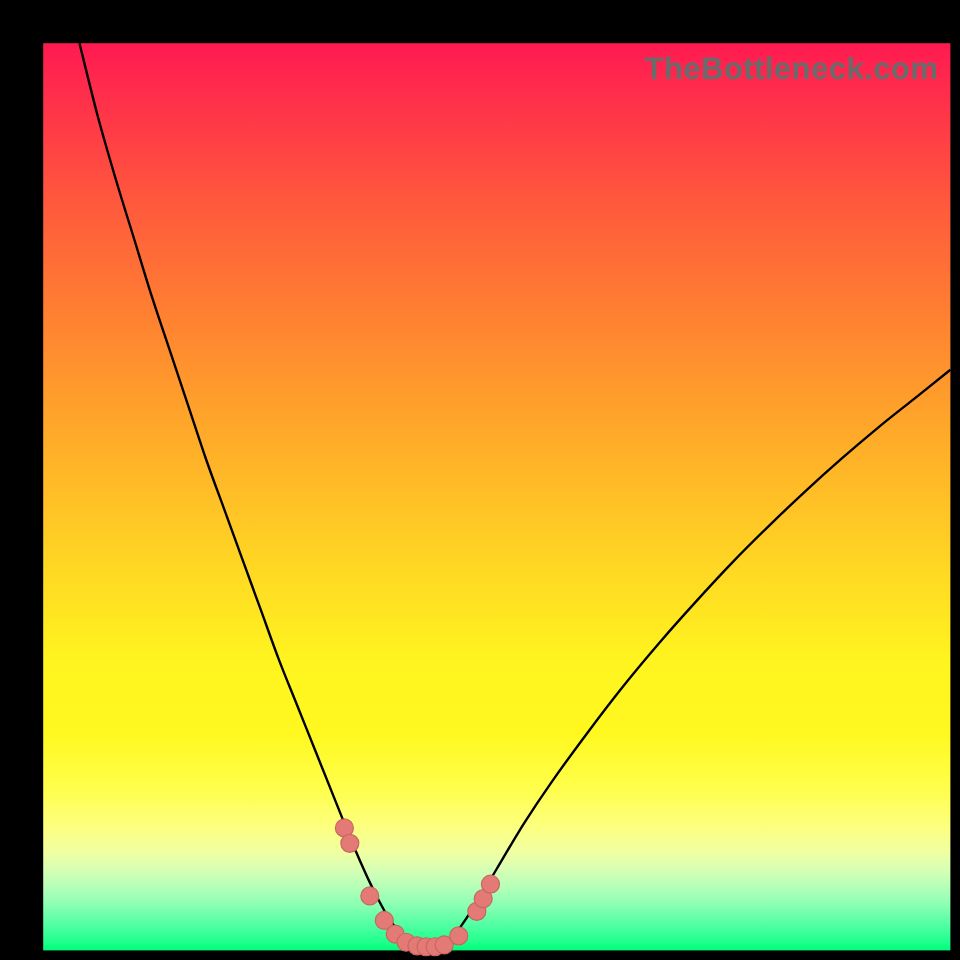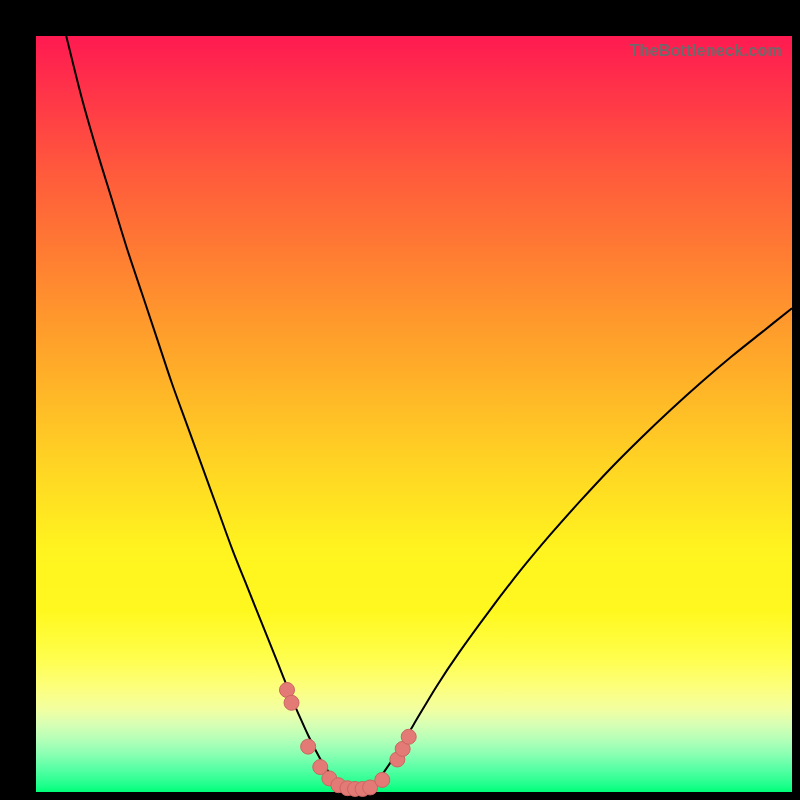--- a/index.html
+++ b/index.html
@@ -42,21 +42,21 @@
       #56ffa4 97%,
       #22ff8e 99%,
       #00ff78 100%
     );
   }
   .watermark {
     position: absolute;
     top: 6px;
     right: 10px;
     color: #6b6b6b;
-    font-size: 16px;
+    font-size: 26px;
     font-weight: 600;
     letter-spacing: 0.3px;
     user-select: none;
   }
   svg.curves {
     position: absolute;
     left: 0;
     top: 0;
     width: 756px;
     height: 756px;

